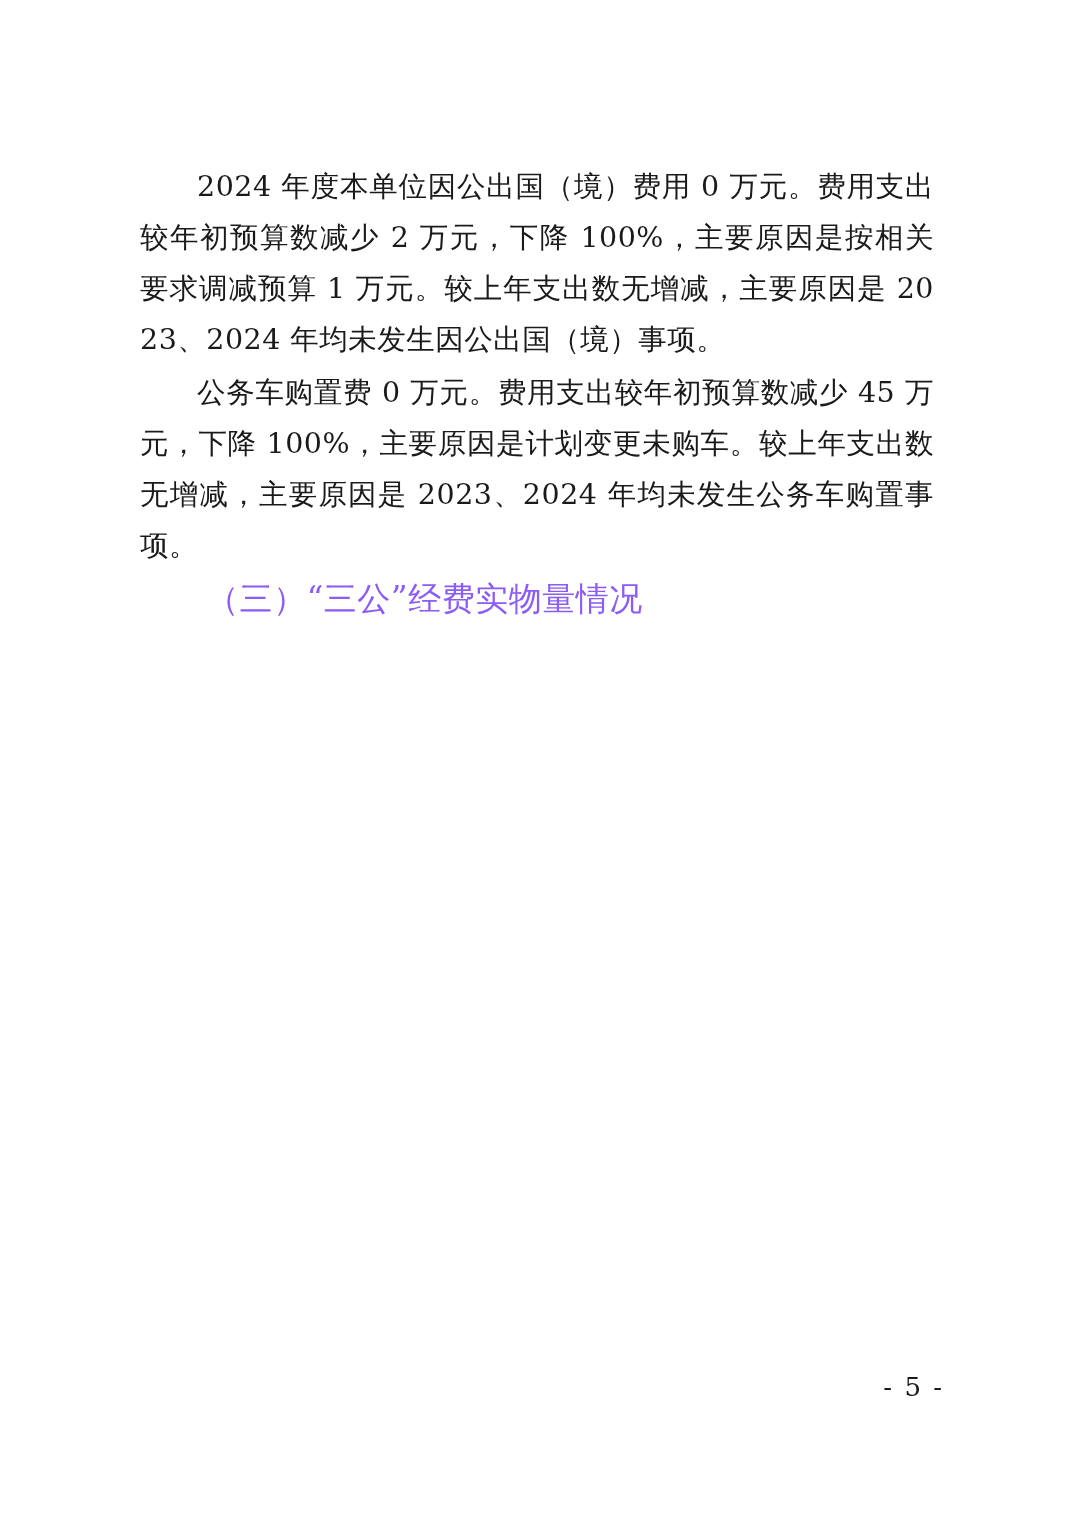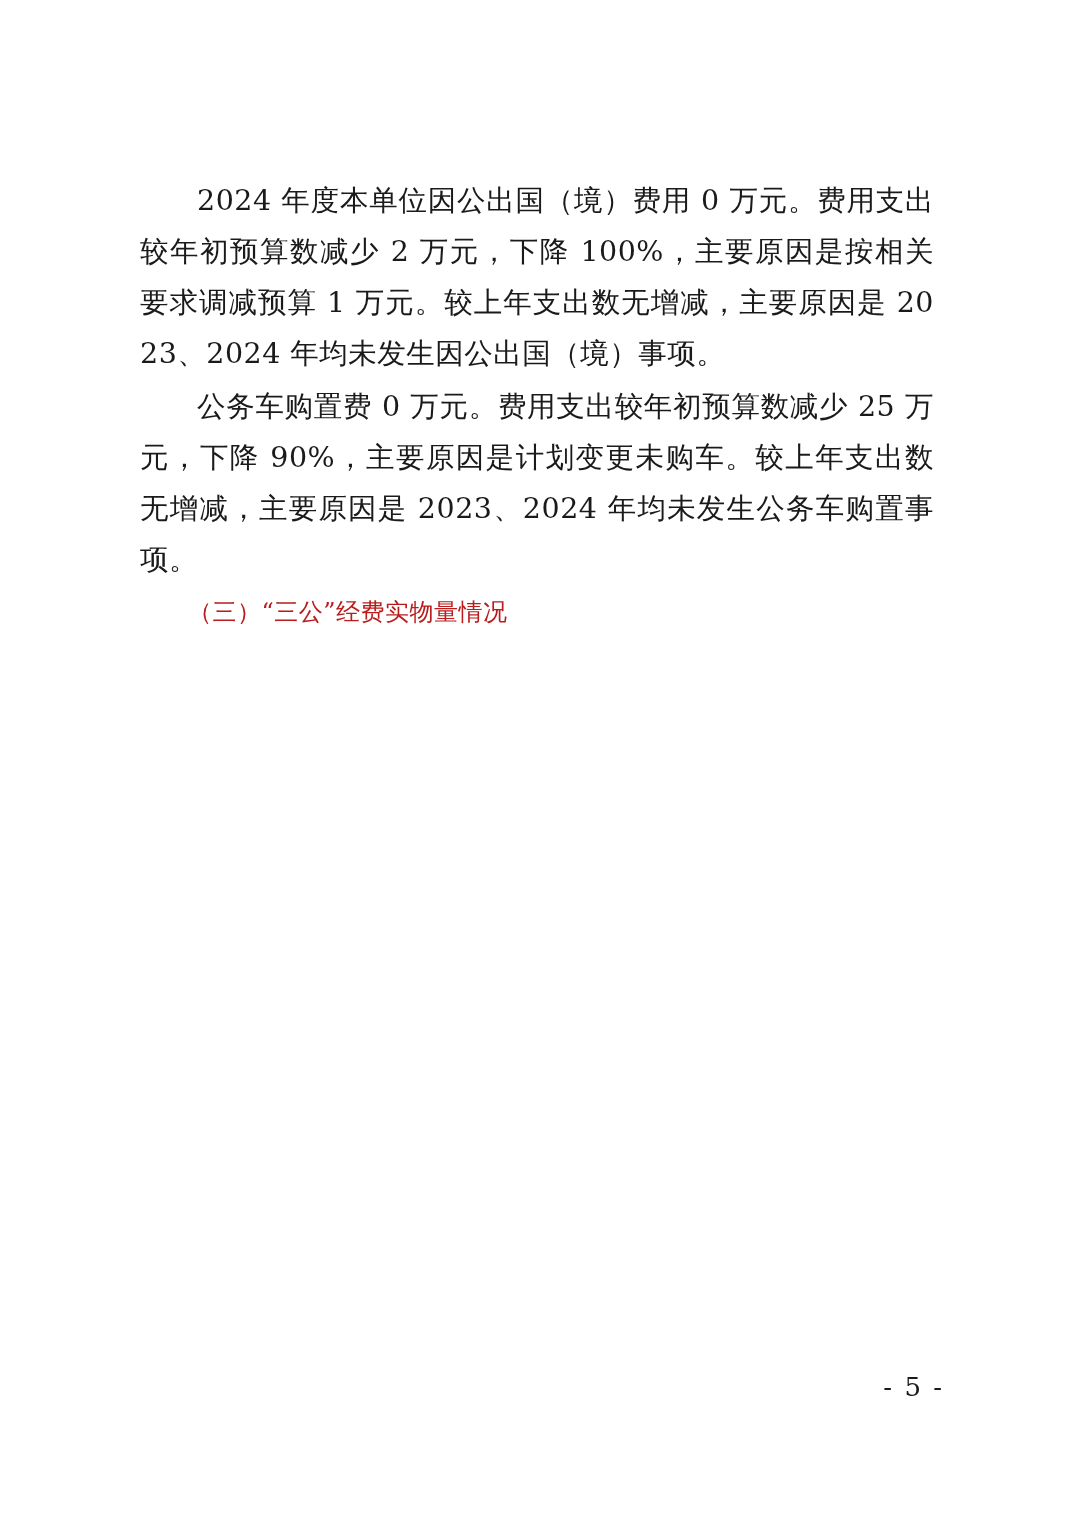--- a/index.html
+++ b/index.html
@@ -11,57 +11,57 @@
     position: relative;
     width: 1074px;
     height: 1520px;
     background: #ffffff;
     box-sizing: border-box;
     overflow: hidden;
   }
   .content {
     position: absolute;
     left: 140px;
-    top: 175px;
+    top: 161px;
     width: 794px;
   }
   .para {
     font-family: "DejaVu Serif", "Liberation Serif", serif;
     font-size: 28.5px;
     line-height: 51px;
     color: #1a1a1a;
     text-align: justify;
     text-justify: inter-ideograph;
     text-indent: 2em;
     margin: 0 0 2px 0;
     letter-spacing: 0.5px;
     word-break: break-all;
   }
   .heading {
     font-family: "DejaVu Serif", "Liberation Serif", serif;
-    font-size: 24px;
+    font-size: 33px;
     line-height: 51px;
-    color: #b91c1c;
+    color: #8b5cf6;
     text-indent: 2em;
     margin: 0 0 2px 0;
     letter-spacing: 0.5px;
   }
   .page-number {
     position: absolute;
     right: 130px;
     bottom: 118px;
     font-family: "DejaVu Serif", "Liberation Serif", serif;
     font-size: 26px;
     color: #1a1a1a;
     letter-spacing: 2px;
   }
 </style>
 </head>
 <body>
 
 <div class="page">
   <div class="content">
     <p class="para">2024 年度本单位因公出国（境）费用 0 万元。费用支出较年初预算数减少 2 万元，下降 100%，主要原因是按相关要求调减预算 1 万元。较上年支出数无增减，主要原因是 2023、2024 年均未发生因公出国（境）事项。</p>
-    <p class="para">公务车购置费 0 万元。费用支出较年初预算数减少 25 万元，下降 90%，主要原因是计划变更未购车。较上年支出数无增减，主要原因是 2023、2024 年均未发生公务车购置事项。</p>
+    <p class="para">公务车购置费 0 万元。费用支出较年初预算数减少 45 万元，下降 100%，主要原因是计划变更未购车。较上年支出数无增减，主要原因是 2023、2024 年均未发生公务车购置事项。</p>
     <p class="heading">（三）“三公”经费实物量情况</p>
   </div>
   <div class="page-number">- 5 -</div>
 </div>
 
 </body></html>

